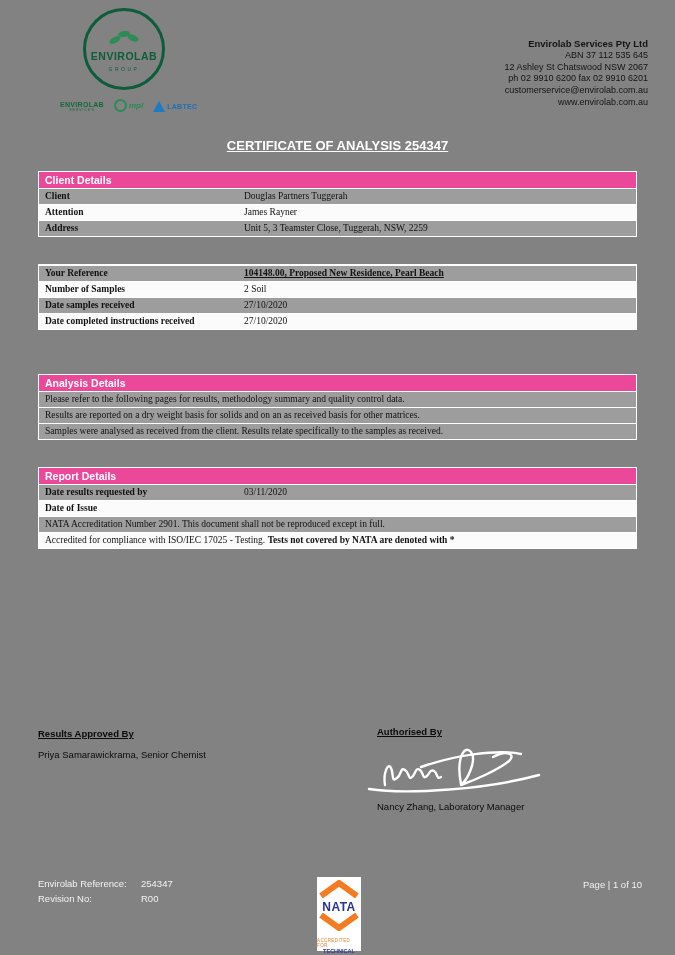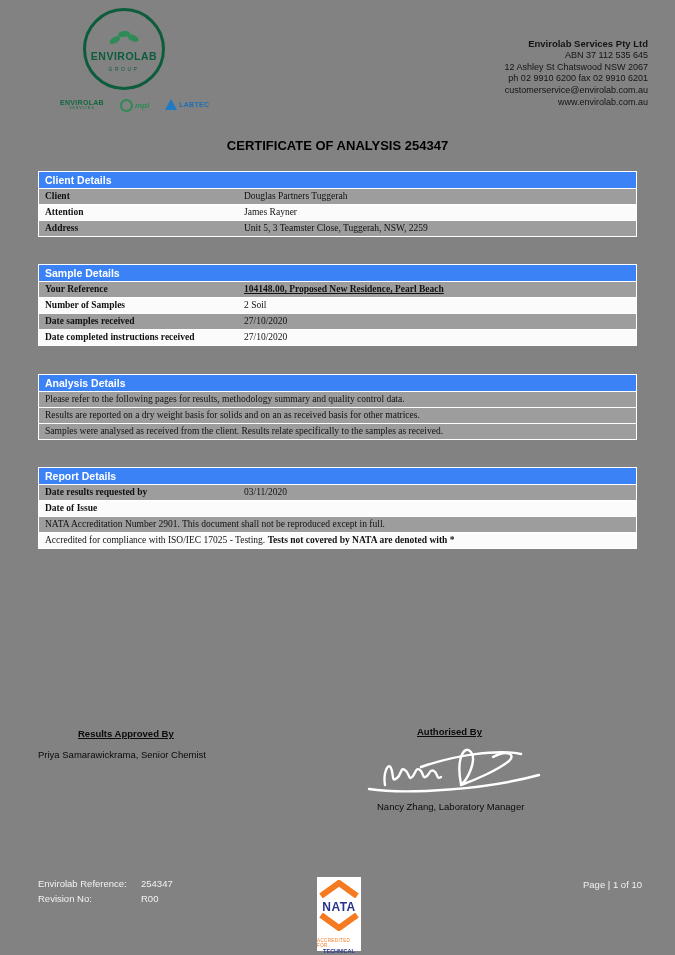--- a/index.html
+++ b/index.html
@@ -10,63 +10,63 @@
   }
   
   .logo-circle{
     position:absolute;left:83px;top:8px;width:82px;height:82px;
     border:3px solid #0d5c3c;border-radius:50%;
     display:flex;flex-direction:column;align-items:center;justify-content:center;
     box-sizing:border-box;
   }
   .logo-word{color:#0d5c3c;font-weight:bold;font-size:10.5px;letter-spacing:.5px;margin-top:1px;}
   .logo-sub{color:#0d5c3c;font-size:5px;letter-spacing:2.5px;margin-top:4px;}
-  .sub-logos{position:absolute;left:60px;top:99px;display:flex;align-items:flex-start;gap:16px;}
+  .sub-logos{position:absolute;left:60px;top:99px;display:flex;align-items:flex-end;gap:10px;}
   .mini-envirolab{display:flex;flex-direction:column;align-items:center;line-height:1;}
   .mini-envirolab .n{color:#14683f;font-weight:bold;font-size:7px;letter-spacing:.3px;}
   .mini-envirolab .s{color:#14683f;font-size:3.5px;letter-spacing:1px;margin-top:1px;}
   .mini-mpl{display:flex;align-items:center;gap:2px;}
   .mpl-ring{width:13px;height:13px;border:2px solid #2c8a55;border-radius:50%;box-sizing:border-box;}
   .mpl-text{color:#2c8a55;font-style:italic;font-weight:bold;font-size:8px;}
   .mini-labtec{display:flex;align-items:center;gap:2px;}
   .labtec-tri{width:0;height:0;border-left:6px solid transparent;border-right:6px solid transparent;border-bottom:11px solid #1f7ac4;}
   .labtec-text{color:#1f6fb5;font-weight:bold;font-size:7px;letter-spacing:.3px;}
   .company{
     position:absolute;right:27px;top:38px;text-align:right;
     font-size:9px;line-height:11.8px;color:#141414;
   }
   .company .c0{font-weight:bold;font-size:9.5px;}
   
   .doc-title{
     position:absolute;left:0;top:138px;width:100%;text-align:center;
-    font-size:13px;font-weight:bold;color:#000000;
+    font-size:13px;font-weight:bold;text-decoration:underline;color:#ffffff;
   }
   
   .sec{
     position:absolute;left:38px;width:599px;background:#ffffff;
     border:1px solid #ffffff;box-sizing:border-box;
   }
   .sec-header{
-    background:#3b82f6;color:#ffffff;font-weight:bold;font-size:10.5px;
+    background:#ec4899;color:#ffffff;font-weight:bold;font-size:10.5px;
     height:16px;line-height:16px;padding-left:6px;
   }
   .row{display:flex;height:15px;line-height:15px;margin-top:1px;background:#9d9d9d;font-size:9.5px;font-family:Liberation Serif, serif;}
   .row.white{background:#fbfbfb;}
   .row .lbl{width:205px;padding-left:6px;font-weight:bold;box-sizing:border-box;white-space:nowrap;}
   .row .val{flex:1;white-space:nowrap;}
   .row .val.strong{font-weight:bold;text-decoration:underline;}
   .row.full{display:block;padding-left:6px;box-sizing:border-box;}
   .b{font-weight:bold;}
   #sec-client{top:171px;}
   #sec-sample{top:264px;}
   #sec-analysis{top:374px;}
   #sec-report{top:467px;}
   
   .sig-block{position:absolute;font-size:9.5px;color:#0a0a0a;}
-  .sig-heading{font-weight:bold;text-decoration:underline;margin-left:40px;}
+  .sig-heading{font-weight:bold;text-decoration:underline;}
   .sig-name{margin-top:10px;}
   #approved{left:38px;top:728px;}
   #authorised{left:377px;top:726px;}
   #authorised-name{position:absolute;left:377px;top:801px;font-size:9.5px;color:#0a0a0a;text-align:center;}
   #signature{position:absolute;left:363px;top:737px;}
   
   .footer-left{position:absolute;left:38px;top:876px;color:#f2f2f2;font-size:9.5px;line-height:15px;}
   .footer-left .flabel{display:inline-block;width:103px;}
   .footer-right{position:absolute;right:33px;top:879px;color:#f2f2f2;font-size:9.5px;}
   .nata-box{
@@ -130,21 +130,20 @@
     <span class="lbl">Attention</span>
     <span class="val">James Rayner</span>
   </div>
   <div class="row">
     <span class="lbl">Address</span>
     <span class="val">Unit 5, 3 Teamster Close, Tuggerah, NSW, 2259</span>
   </div>
 </div>
 
 <div class="sec" id="sec-sample">
-  <div class="sec-header">Sample Details</div>
   <div class="row">
     <span class="lbl">Your Reference</span>
     <span class="val strong">104148.00, Proposed New Residence, Pearl Beach</span>
   </div>
   <div class="row white">
     <span class="lbl">Number of Samples</span>
     <span class="val">2 Soil</span>
   </div>
   <div class="row">
     <span class="lbl">Date samples received</span>

